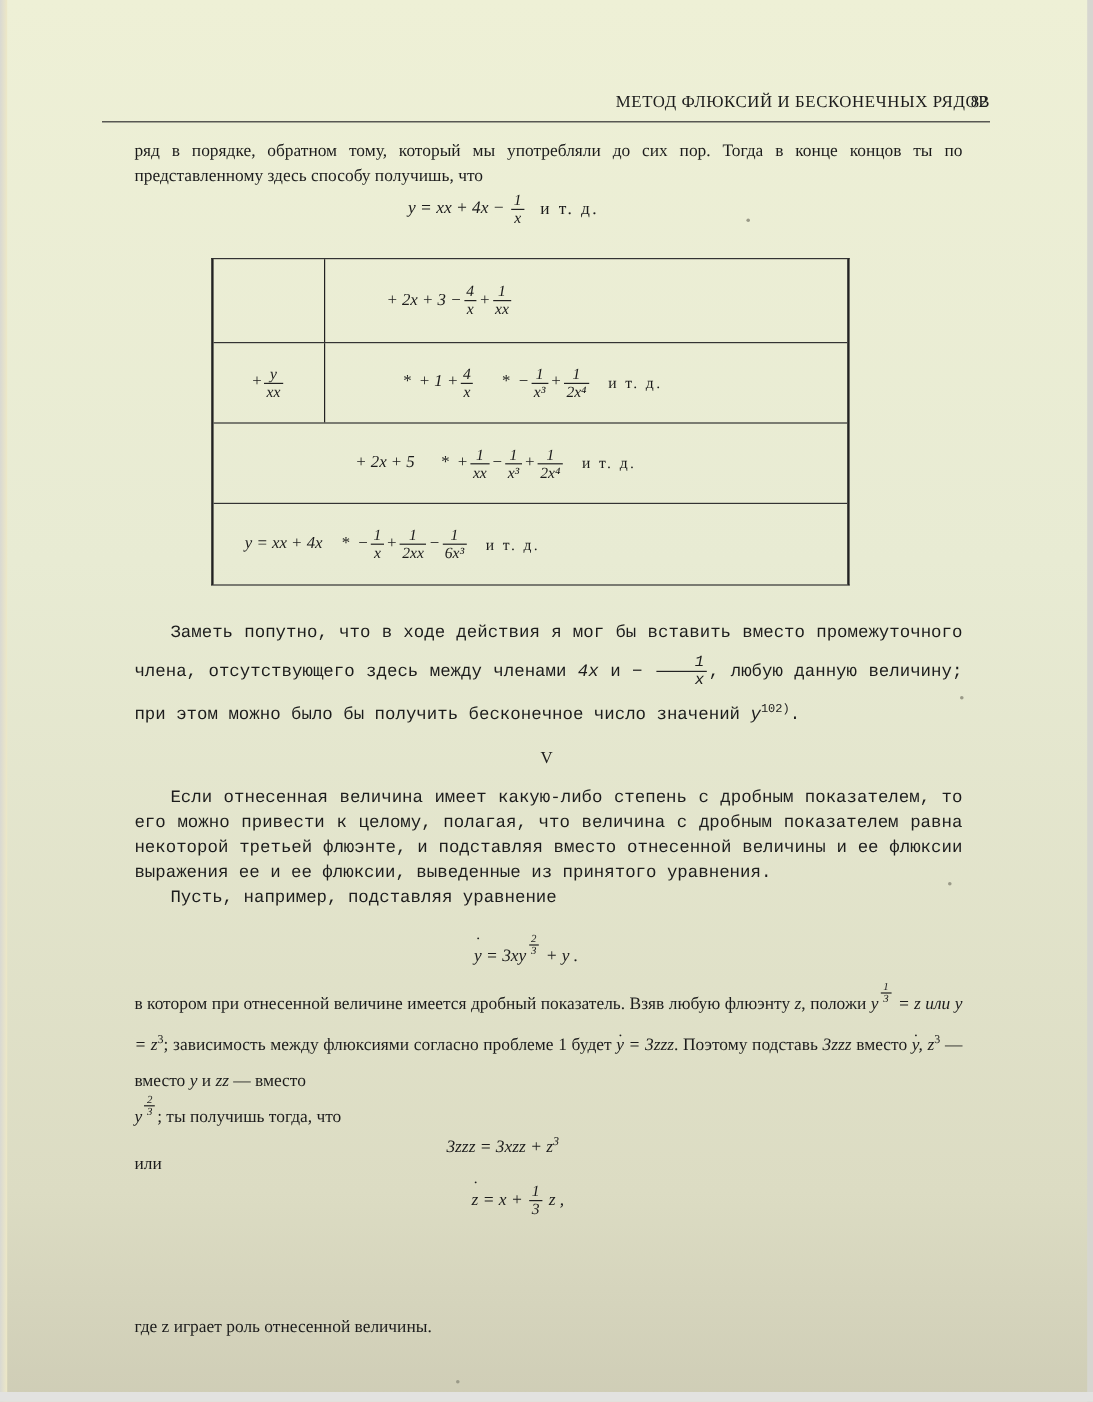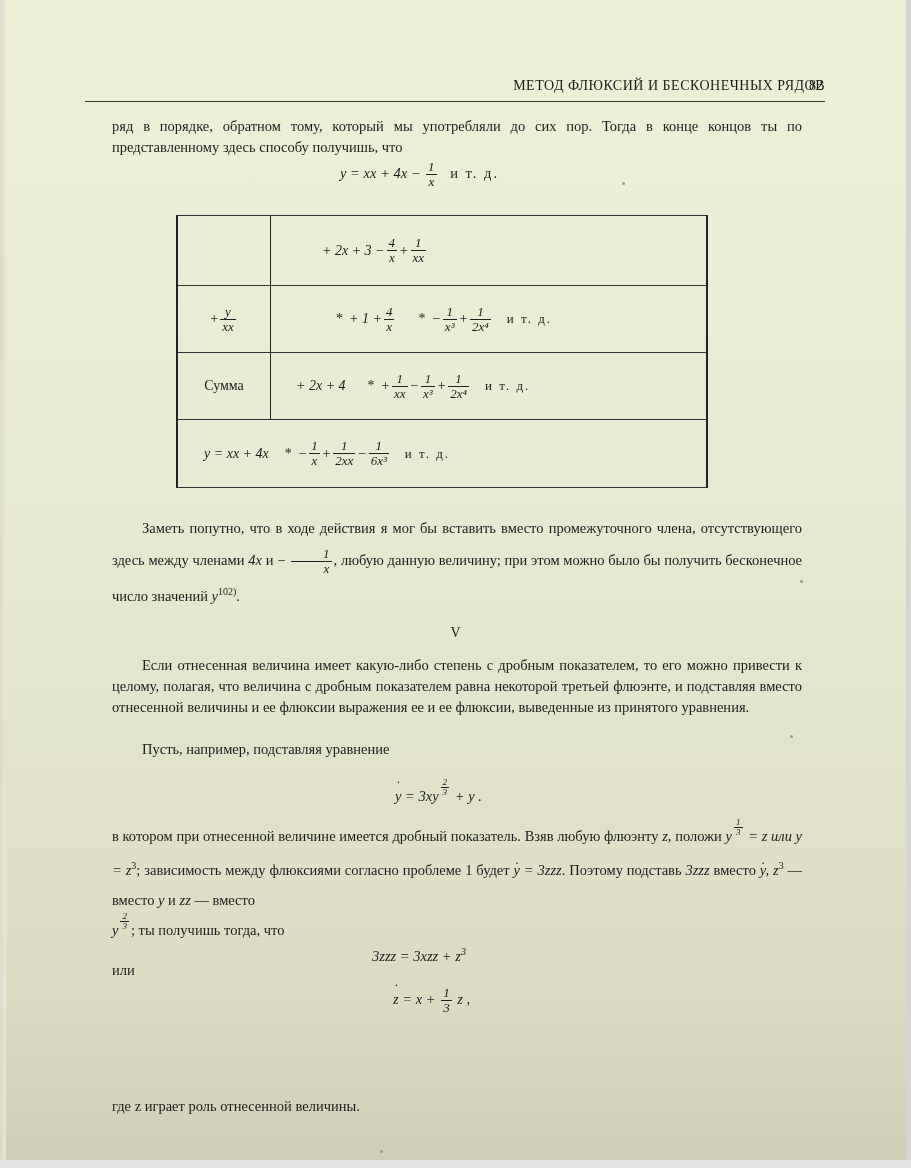--- a/index.html
+++ b/index.html
@@ -12,21 +12,21 @@
   .edge-right { position:absolute; right:0; top:0; width:5px; height:100%; background:#d6d6d0; }
   .edge-bottom { position:absolute; left:0; bottom:0; width:100%; height:8px; background:#e2e2e0; }
   .edge-left { position:absolute; left:0; top:0; width:6px; height:100%; background:linear-gradient(90deg,#d9d9d2,#ede8c6); }
 
   .header { position:absolute; left:85px; top:78px; width:740px; height:22px; }
   .header .title { position:absolute; left:0; right:0; text-align:right; font-size:14px; letter-spacing:0.5px; top:0; }
   .header .pageno { position:absolute; right:2px; top:0; font-size:14px; }
   .header-rule { position:absolute; left:85px; top:101px; width:740px; height:0; border-top:1.5px solid #333; }
 
   .p { position:absolute; left:112px; width:690px; font-size:14.5px; line-height:21px; text-align:justify; }
-  .p.indent { text-indent:30px; }
+  .p.indent { text-indent:30px;font-family:Liberation Mono, monospace; }
   .center { position:absolute; text-align:center; font-size:14.5px; font-style:italic; white-space:nowrap; }
   .i { font-style:italic; }
   .n { font-style:normal; }
 
   .frac { display:inline-block; vertical-align:middle; text-align:center; margin:0 2px; font-style:italic; }
   .frac > span { display:block; line-height:14px; font-size:13px; padding:0 2px; }
   .frac > span.num { border-bottom:1px solid #222; }
 
   .sup { font-size:10px; vertical-align:super;margin-top:48px; }
   .dot { position:relative; }
@@ -109,23 +109,22 @@
       <span>+</span>
       <span class="frac">
           <span class="num">1</span>
           <span>2x⁴</span>
         </span>
       <span class="etc">и т. д.</span>
     </div>
   </div>
 
   <div class="row" style="top:137px; height:66px;">
-    <div class="cell-left">Сумма</div>
     <div class="cell-right" style="padding-left:24px;">
-      <span>+ 2x + 4</span>
+      <span>+ 2x + 5</span>
       <span class="star">*</span>
       <span>+</span>
       <span class="frac">
           <span class="num">1</span>
           <span>xx</span>
         </span>
       <span>−</span>
       <span class="frac">
           <span class="num">1</span>
           <span>x³</span>

